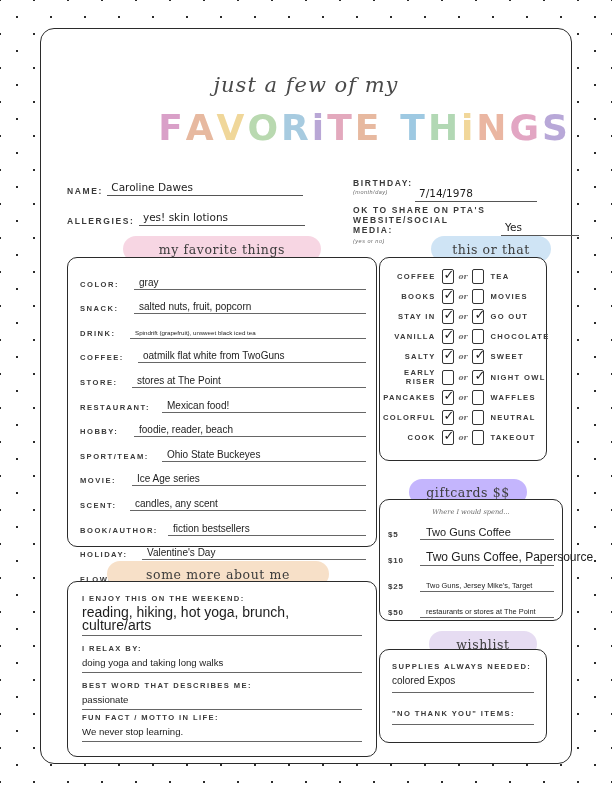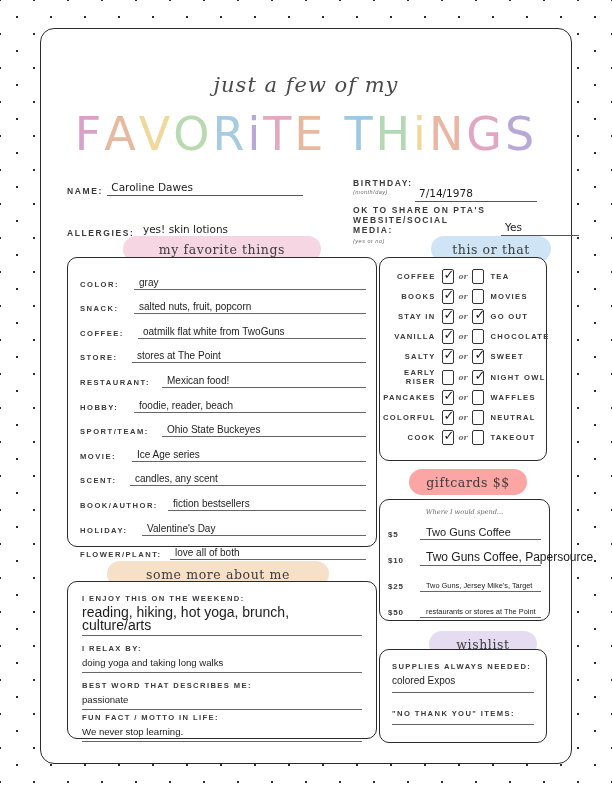--- a/index.html
+++ b/index.html
@@ -34,24 +34,24 @@
     position:absolute;left:0;right:0;top:44px;
     text-align:center;
     font-family:"DejaVu Serif", serif;
     font-style:italic;
     font-size:21px;
     color:#4a4a4a;
     letter-spacing:1px;
   }
   .big-title{
     position:absolute;left:0;right:0;top:78px;
-    text-align:center;
+    text-align:right;
     font-family:"DejaVu Sans", sans-serif;
-    font-weight:normal;
-    font-size:46px;
+    font-weight:bold;
+    font-size:36px;
     letter-spacing:3px;
     white-space:nowrap;
   }
   .big-title span{display:inline-block;}
   .big-title .sp{width:18px;}
 
   
   .hdr{
     position:absolute;top:148px;left:26px;right:20px;
     height:56px;
@@ -202,21 +202,21 @@
 
     <div class="hdr">
 
       <div class="fld" style="left:0;top:0;">
         <span class="lbl">NAME:</span>
         <span class="line" style="width:196px;">
           <span class="hand">Caroline Dawes</span>
         </span>
       </div>
 
-      <div class="fld" style="left:0;top:42px;">
+      <div class="fld" style="left:0;top:30px;">
         <span class="lbl">ALLERGIES:</span>
         <span class="line" style="width:166px;">
           <span class="hand">yes! skin lotions</span>
         </span>
       </div>
 
       <div class="fld" style="left:286px;top:0;">
         <span class="lbl">
           <span>BIRTHDAY:</span>
           <span class="sublbl">(month/day)</span>
@@ -246,20 +246,25 @@
             <div class="fav-lbl">COLOR:</div>
             <div class="fav-line" style="left: 54px;"></div>
             <div class="fav-val" style="left: 59px;">gray</div>
           </div>
           <div class="fav-row">
             <div class="fav-lbl">SNACK:</div>
             <div class="fav-line" style="left: 54px;"></div>
             <div class="fav-val" style="left: 59px;">salted nuts, fruit, popcorn</div>
           </div>
           <div class="fav-row">
+            <div class="fav-lbl">DRINK:</div>
+            <div class="fav-line" style="left: 50px;"></div>
+            <div class="fav-val tiny" style="left: 55px;">Spindrift (grapefruit), unsweet black iced tea</div>
+          </div>
+          <div class="fav-row">
             <div class="fav-lbl">COFFEE:</div>
             <div class="fav-line" style="left: 58px;"></div>
             <div class="fav-val" style="left: 63px;">oatmilk flat white from TwoGuns</div>
           </div>
           <div class="fav-row">
             <div class="fav-lbl">STORE:</div>
             <div class="fav-line" style="left: 52px;"></div>
             <div class="fav-val" style="left: 57px;">stores at The Point</div>
           </div>
           <div class="fav-row">
@@ -369,24 +374,24 @@
           <div class="tot-row">
             <div class="tot-left">COOK</div>
             <div class="box checked"></div>
             <div class="orword">or</div>
             <div class="box"></div>
             <div class="tot-right">TAKEOUT</div>
           </div>
         </div>
     </div>
 
-    <div class="pill" id="gcHeading" style="left: 368px; top: 440px; width: 118px; background: #fca5a5;">
+    <div class="pill" id="gcHeading" style="left: 368px; top: 450px; width: 118px; background: #c4b5fd;">
       <span>giftcards $$</span>
     </div>
-    <div class="panel" style="left:338px;top:470px;width:171px;height:122px;">
+    <div class="panel" style="left:338px;top:470px;width:184px;height:122px;">
       <div class="gc-note" style="margin-top:8px;">Where I would spend...</div>
       <div id="gcList" style="position:relative;margin-top:2px;">
           <div class="gc-row">
             <div class="gc-amt">$5</div>
             <div class="gc-line"></div>
             <div class="gc-val big">Two Guns Coffee</div>
           </div>
           <div class="gc-row">
             <div class="gc-amt">$10</div>
             <div class="gc-line"></div>
@@ -401,21 +406,21 @@
             <div class="gc-amt">$50</div>
             <div class="gc-line"></div>
             <div class="gc-val sm">restaurants or stores at The Point</div>
           </div>
         </div>
     </div>
 
     <div class="pill" id="mamHeading" style="left: 66px; top: 532px; width: 222px; background: rgb(247, 224, 200);">
       <span>some more about me</span>
     </div>
-    <div class="panel" style="left:26px;top:552px;width:310px;height:158px;">
+    <div class="panel" style="left:26px;top:552px;width:310px;height:176px;">
       <div id="mamList" style="position:absolute;left:14px;right:14px;top:12px;">
           <div class="mam-block" style="margin-bottom: 8px;">
             <div class="mam-lbl">I ENJOY THIS ON THE WEEKEND:</div>
             <div class="mam-val sm">reading, hiking, hot yoga, brunch, culture/arts</div>
             <div class="mam-rule"></div>
           </div>
           <div class="mam-block" style="margin-bottom: 8px;">
             <div class="mam-lbl">I RELAX BY:</div>
             <div class="mam-val">doing yoga and taking long walks</div>
             <div class="mam-rule"></div>

